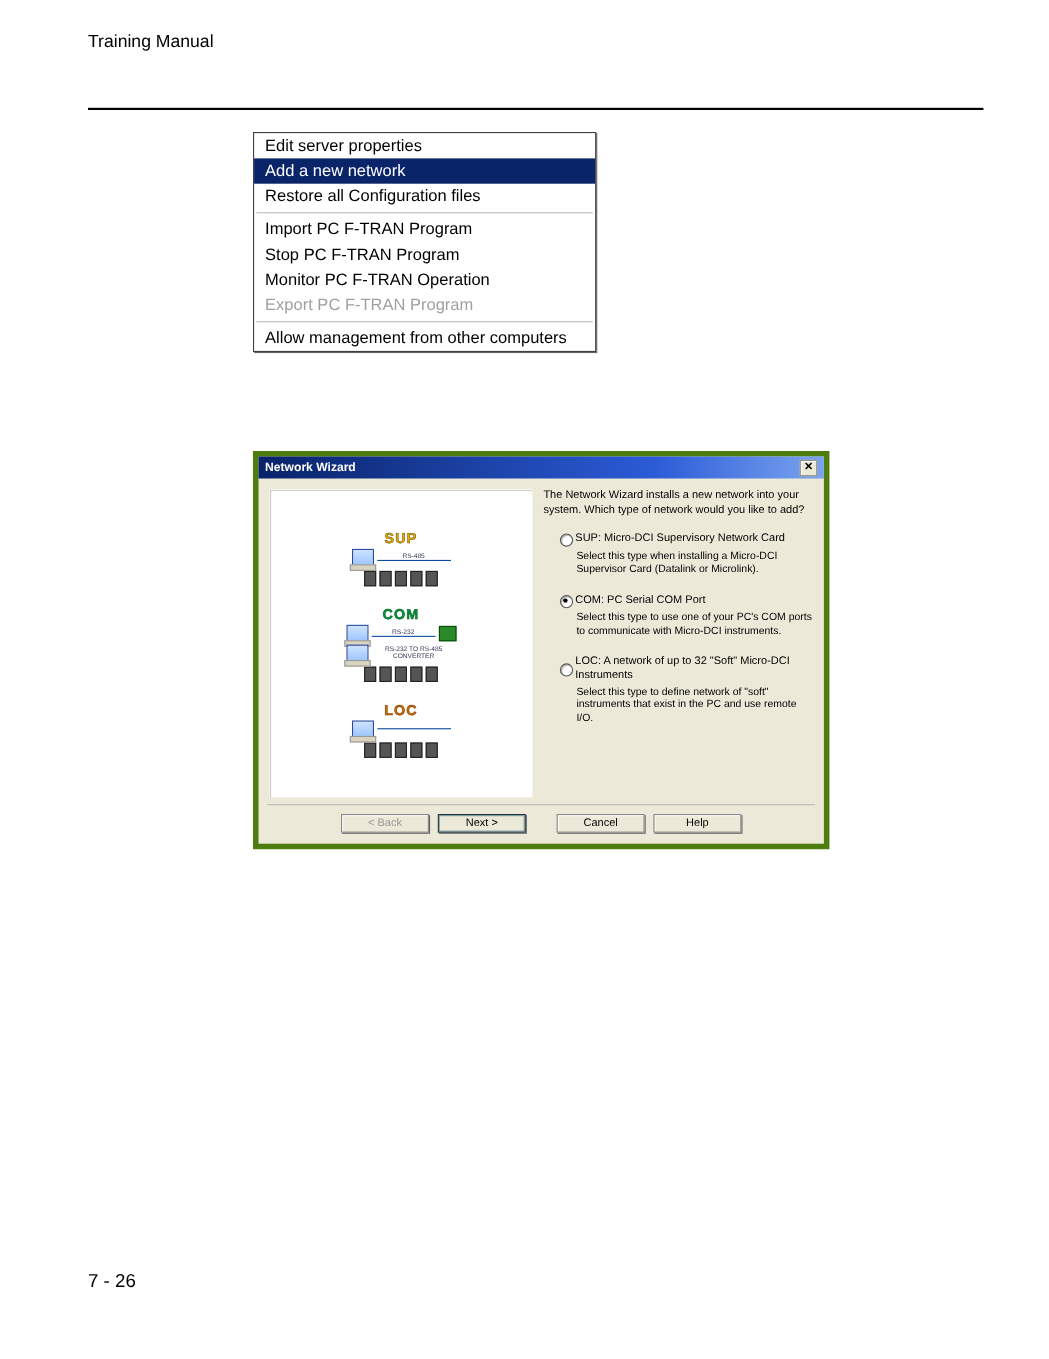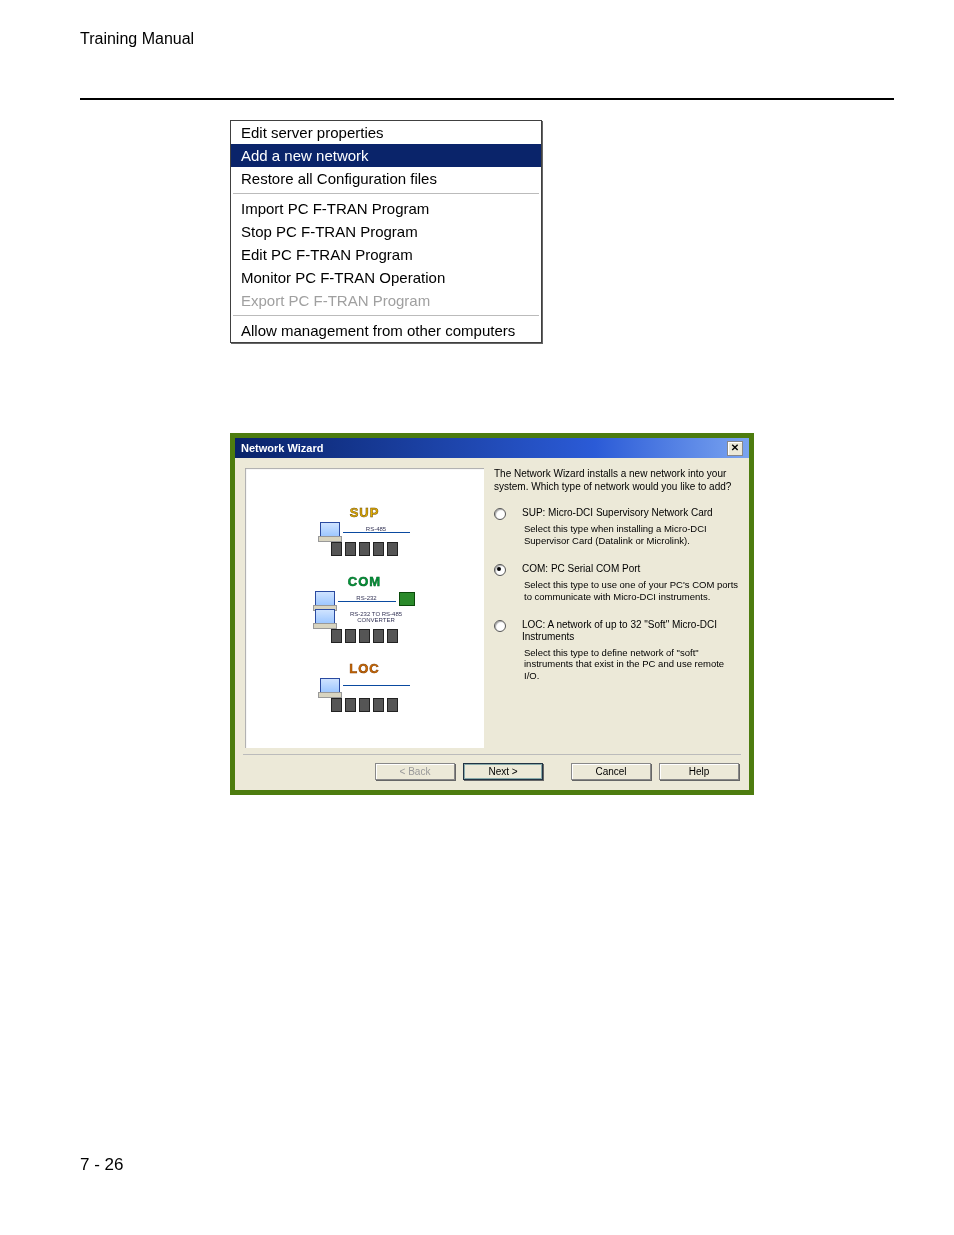--- a/index.html
+++ b/index.html
@@ -159,23 +159,24 @@
   }
 
   .wizard-right {
     flex: 1;
     font-size: 10px;
     line-height: 1.25;
   }
   .wizard-intro { margin-bottom: 14px; }
   .radio-item {
     display: flex;
-    align-items: flex-start;
-    gap: 16px;
+    align-items: center;
+    gap: 2px;
     margin-bottom: 3px;
+    margin-left: 15px;
   }
   .radio-dot {
     width: 10px; height: 10px;
     border: 1px solid #555;
     border-radius: 50%;
     background: #fff;
     box-shadow: inset 1px 1px 1px #aaa;
     position: relative;
     margin-top: 1px;
     flex: 0 0 10px;
@@ -190,21 +191,21 @@
     margin: 2px 0 16px 30px;
     font-size: 9.5px;
     color: #000;
   }
   .wizard-sep-line {
     border-top: 1px solid #bbb;
     margin: 0 8px;
   }
   .wizard-buttons {
     display: flex;
-    justify-content: flex-end;
+    justify-content: center;
     gap: 8px;
     padding: 8px 10px 10px 10px;
   }
   .wbtn {
     min-width: 62px;
     padding: 2px 8px;
     font-size: 10px;
     background: #ece9d8;
     border: 1px solid #888;
     box-shadow: 1px 1px 0 #666, inset 1px 1px 0 #fff;
@@ -229,21 +230,20 @@
 
   <div class="block-row">
     <div class="left-col"></div>
     <div class="menu-box">
       <div class="menu-item">Edit server properties</div>
       <div class="menu-item selected">Add a new network</div>
       <div class="menu-item">Restore all Configuration files</div>
       <div class="menu-sep"></div>
       <div class="menu-item">Import PC F-TRAN Program</div>
       <div class="menu-item">Stop PC F-TRAN Program</div>
-      <div class="menu-item">Edit PC F-TRAN Program</div>
       <div class="menu-item">Monitor PC F-TRAN Operation</div>
       <div class="menu-item disabled">Export PC F-TRAN Program</div>
       <div class="menu-sep"></div>
       <div class="menu-item">Allow management from other computers</div>
     </div>
   </div>
 
   <div class="block-row" style="margin-bottom:0;">
     <div class="left-col"></div>
     <div class="wizard">

